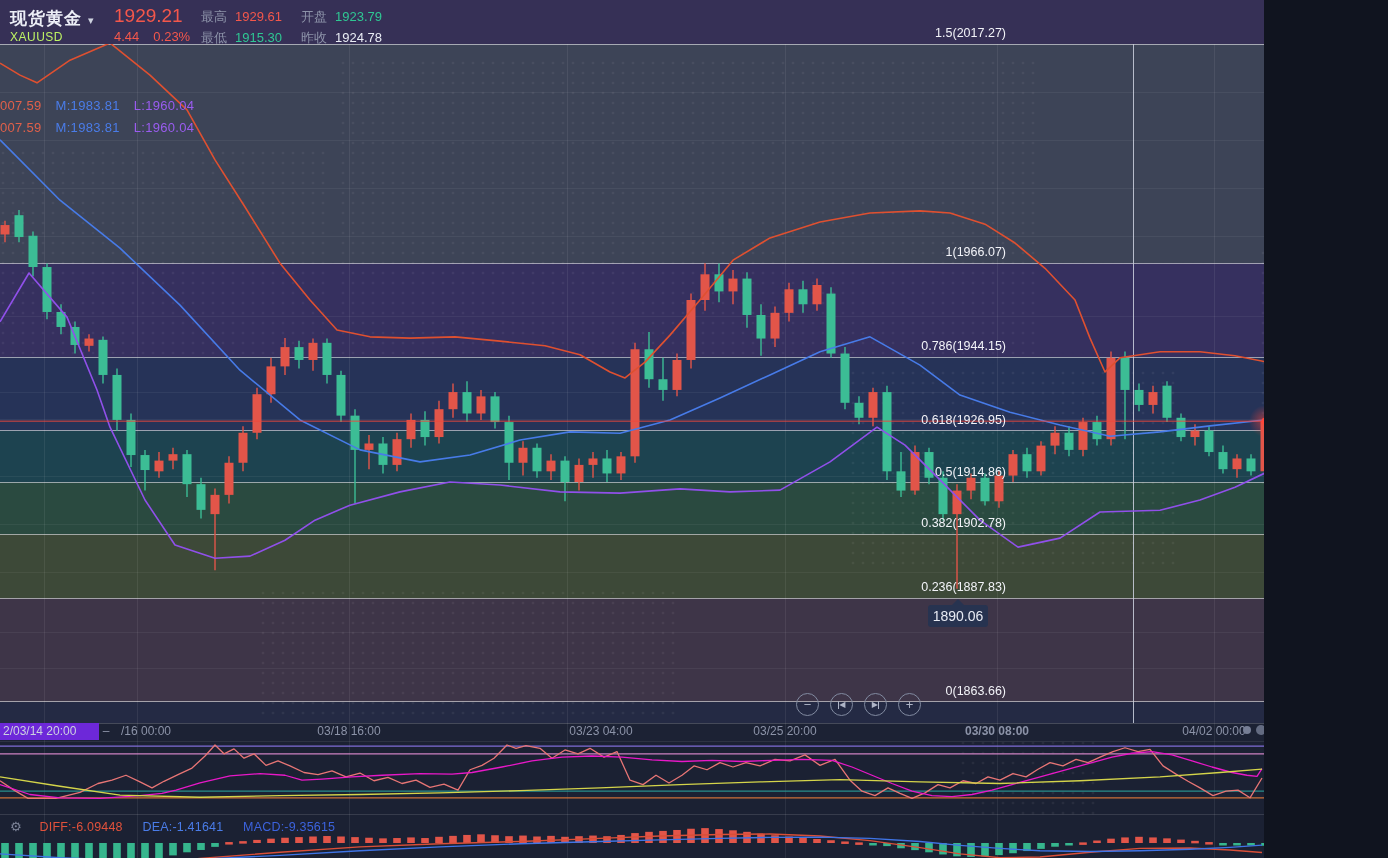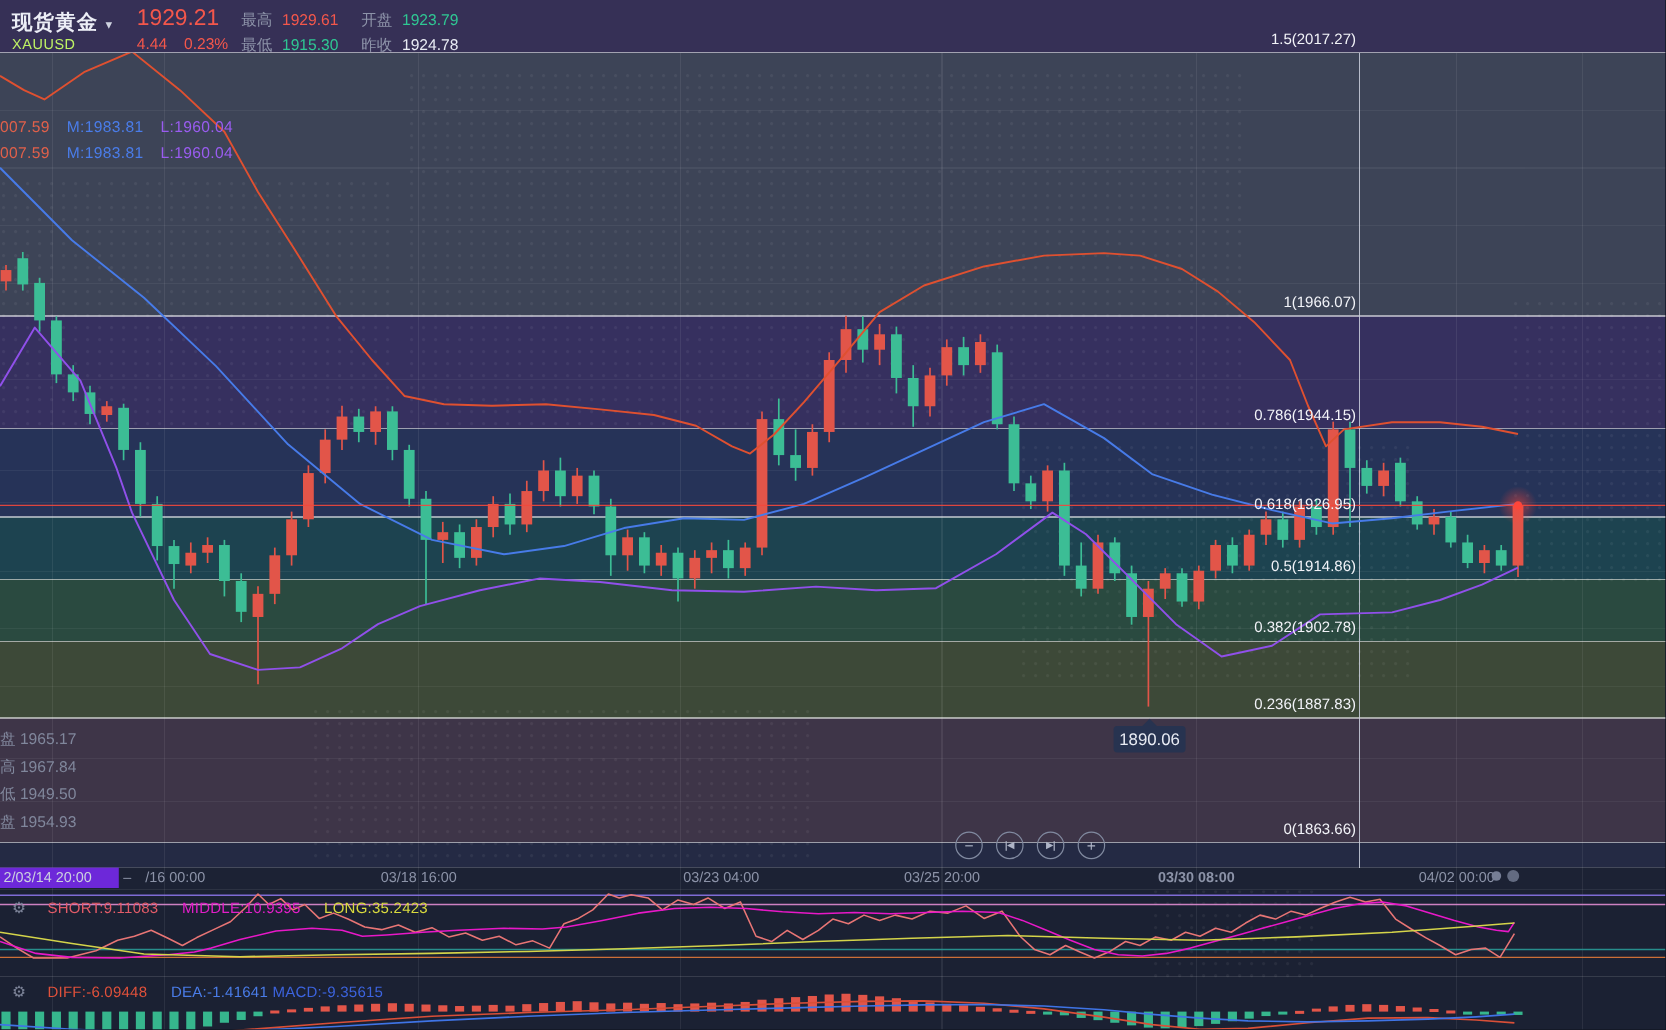--- a/index.html
+++ b/index.html
@@ -1,16 +1,16 @@
 <!DOCTYPE html>
 <html><head>
 <meta charset="utf-8">
 <style>
   html,body{margin:0;padding:0;background:#10141f;}
-  .stage{position:relative;width:1388px;height:858px;overflow:hidden;
+  .stage{position:relative;width:1264px;height:858px;overflow:hidden;
          background:#1b2133;font-family:"Liberation Sans","DejaVu Sans",sans-serif;
          -webkit-font-smoothing:antialiased;}
   #chart-svg{position:absolute;left:0;top:0;}
   .abs{position:absolute;}
   
   .hdr-title{left:10px;top:7px;font-size:17px;font-weight:bold;color:#eceef6;letter-spacing:1px;}
   .hdr-caret{font-size:11px;color:#cfd3e0;margin-left:6px;}
   .hdr-symbol{left:10px;top:30px;font-size:12px;color:#bef264;letter-spacing:.5px;}
   .hdr-price{left:114px;top:5px;font-size:19px;color:#f4574b;}
   .hdr-change{left:114px;top:29px;font-size:13px;color:#f4574b;}
@@ -451,21 +451,20 @@
       <div class="fib-lb" style="top: 26px;">1.5(2017.27)</div>
       <div class="fib-lb" style="top: 245.29px;">1(1966.07)</div>
       <div class="fib-lb" style="top: 339.173px;">0.786(1944.15)</div>
       <div class="fib-lb" style="top: 412.841px; margin-left: 32px;">0.618(1926.95)</div>
       <div class="fib-lb" style="top: 464.622px;">0.5(1914.86)</div>
       <div class="fib-lb" style="top: 516.361px;">0.382(1902.78)</div>
       <div class="fib-lb" style="top: 580.392px;">0.236(1887.83)</div>
       <div class="fib-lb" style="top: 683.912px;">0(1863.66)</div>
     </div>
 
-  <div class="abs lohlc" id="left-ohlc"><div>盘 1965.17</div><div>高 1967.84</div><div>低 1949.50</div><div>盘 1954.93</div></div>
 
   <div class="abs low-tag">1890.06</div>
 
   <div class="abs controls">
     <button class="ctl">
         <span>−</span>
       </button>
     <button class="ctl">
         <span class="bar"></span>
         <span class="tri">◀</span>
@@ -485,26 +484,20 @@
       <div class="abs t-lb" style="left: 146px;">/16 00:00</div>
       <div class="abs t-lb" style="left: 349px;">03/18 16:00</div>
       <div class="abs t-lb" style="left: 601px;">03/23 04:00</div>
       <div class="abs t-lb" style="left: 785px;">03/25 20:00</div>
       <div class="abs t-lb" style="left: 997px; font-weight: bold;">03/30 08:00</div>
       <div class="abs t-lb" style="left: 1214px;">04/02 00:00</div>
     </div>
   <div class="abs t-dot" style="left:1243px;width:8px;height:8px;"></div>
   <div class="abs t-dot" style="left:1256px;width:10px;height:10px;top:725px;opacity:.8;"></div>
 
-  <div class="abs ind-row" style="left:10px;top:749px;">
-    <span class="gear">⚙</span>
-    <span class="kdj-short" style="margin-left:14px;">SHORT:9.11083</span>
-    <span class="kdj-mid" style="margin-left:16px;">MIDDLE:10.9395</span>
-    <span class="kdj-long" style="margin-left:16px;">LONG:35.2423</span>
-  </div>
 
   <div class="abs ind-row" style="left:10px;top:819px;">
     <span class="gear">⚙</span>
     <span class="macd-diff" style="margin-left:14px;">DIFF:-6.09448</span>
     <span class="macd-dea" style="margin-left:16px;">DEA:-1.41641</span>
-    <span class="macd-macd" style="margin-left:0;">MACD:-9.35615</span>
+    <span class="macd-macd" style="margin-left:16px;">MACD:-9.35615</span>
   </div>
 </div>
 
 </body></html>

